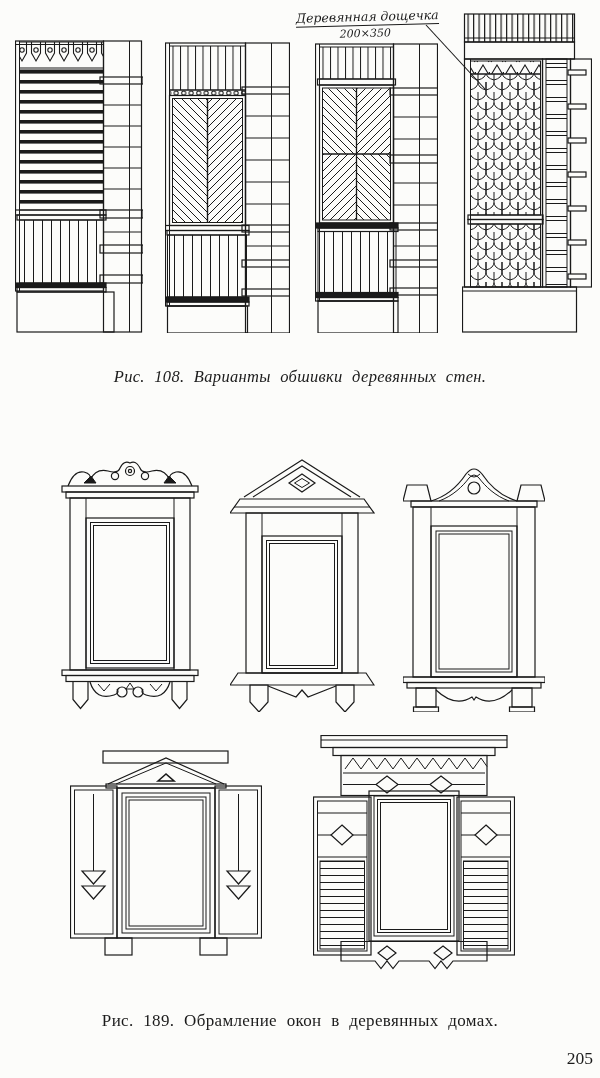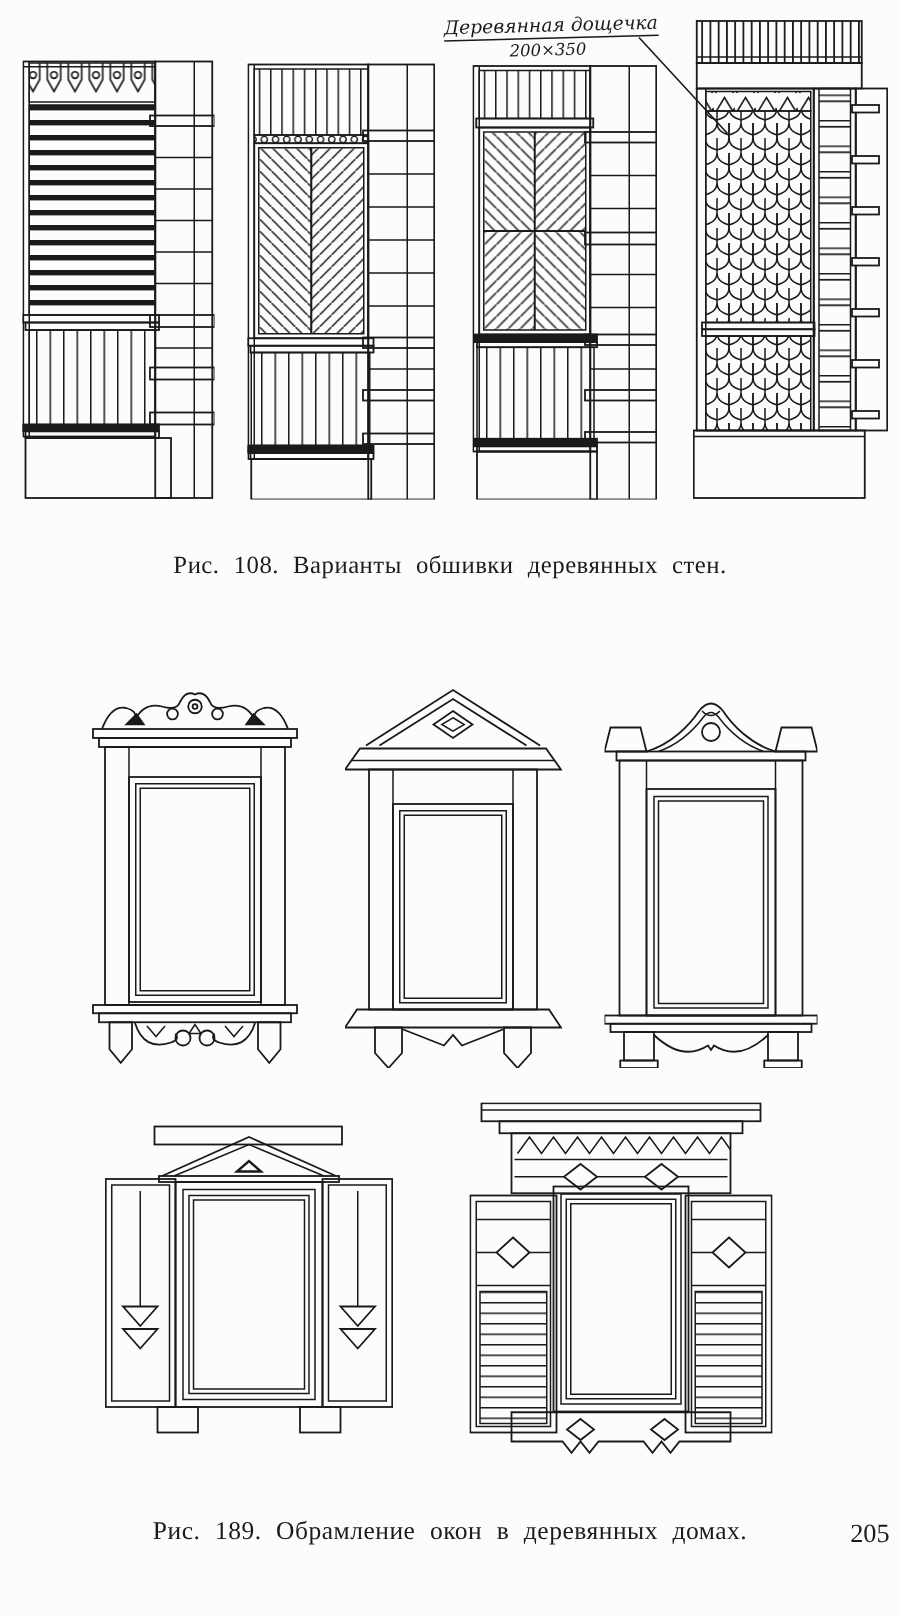--- a/index.html
+++ b/index.html
@@ -6,30 +6,30 @@
   .page{
     position:relative;width:600px;height:1078px;background:#fcfcfa;
     font-family:"Liberation Serif", serif;color:#1b1b1b;overflow:hidden;
     margin:0 auto;
   }
   svg.d{position:absolute;}
   .caption{
     position:absolute;left:0;width:600px;text-align:center;
     font-size:16.5px;letter-spacing:.02em;word-spacing:.30em;
   }
-  .cap108{top:367px;}
+  .cap108{top:367px;font-style:italic;}
   .cap109{top:1011px;font-size:17px;}
   .annotation{
     position:absolute;left:296px;top:6px;width:138px;text-align:center;
     font-family:"DejaVu Serif", serif;font-style:italic;
     transform:rotate(-1.5deg);
   }
   .ann-label{display:inline-block;font-size:12.5px;border-bottom:1.2px solid #1a1a1a;padding-bottom:1px;white-space:nowrap;}
   .ann-dims{display:block;font-size:11px;margin-top:1px;}
-  .pagenum{position:absolute;right:7px;top:1012px;font-size:17.5px;}
+  .pagenum{position:absolute;right:7px;top:1048px;font-size:17.5px;}
 </style>
 </head>
 <body>
 
 <div class="page">
 
   <svg width="0" height="0" style="position:absolute" aria-hidden="true">
     <defs>
       <pattern id="pHs" width="8" height="10" patternUnits="userSpaceOnUse">
         <rect x="0" y="0" width="8" height="3.6" fill="#1a1a1a"></rect>

